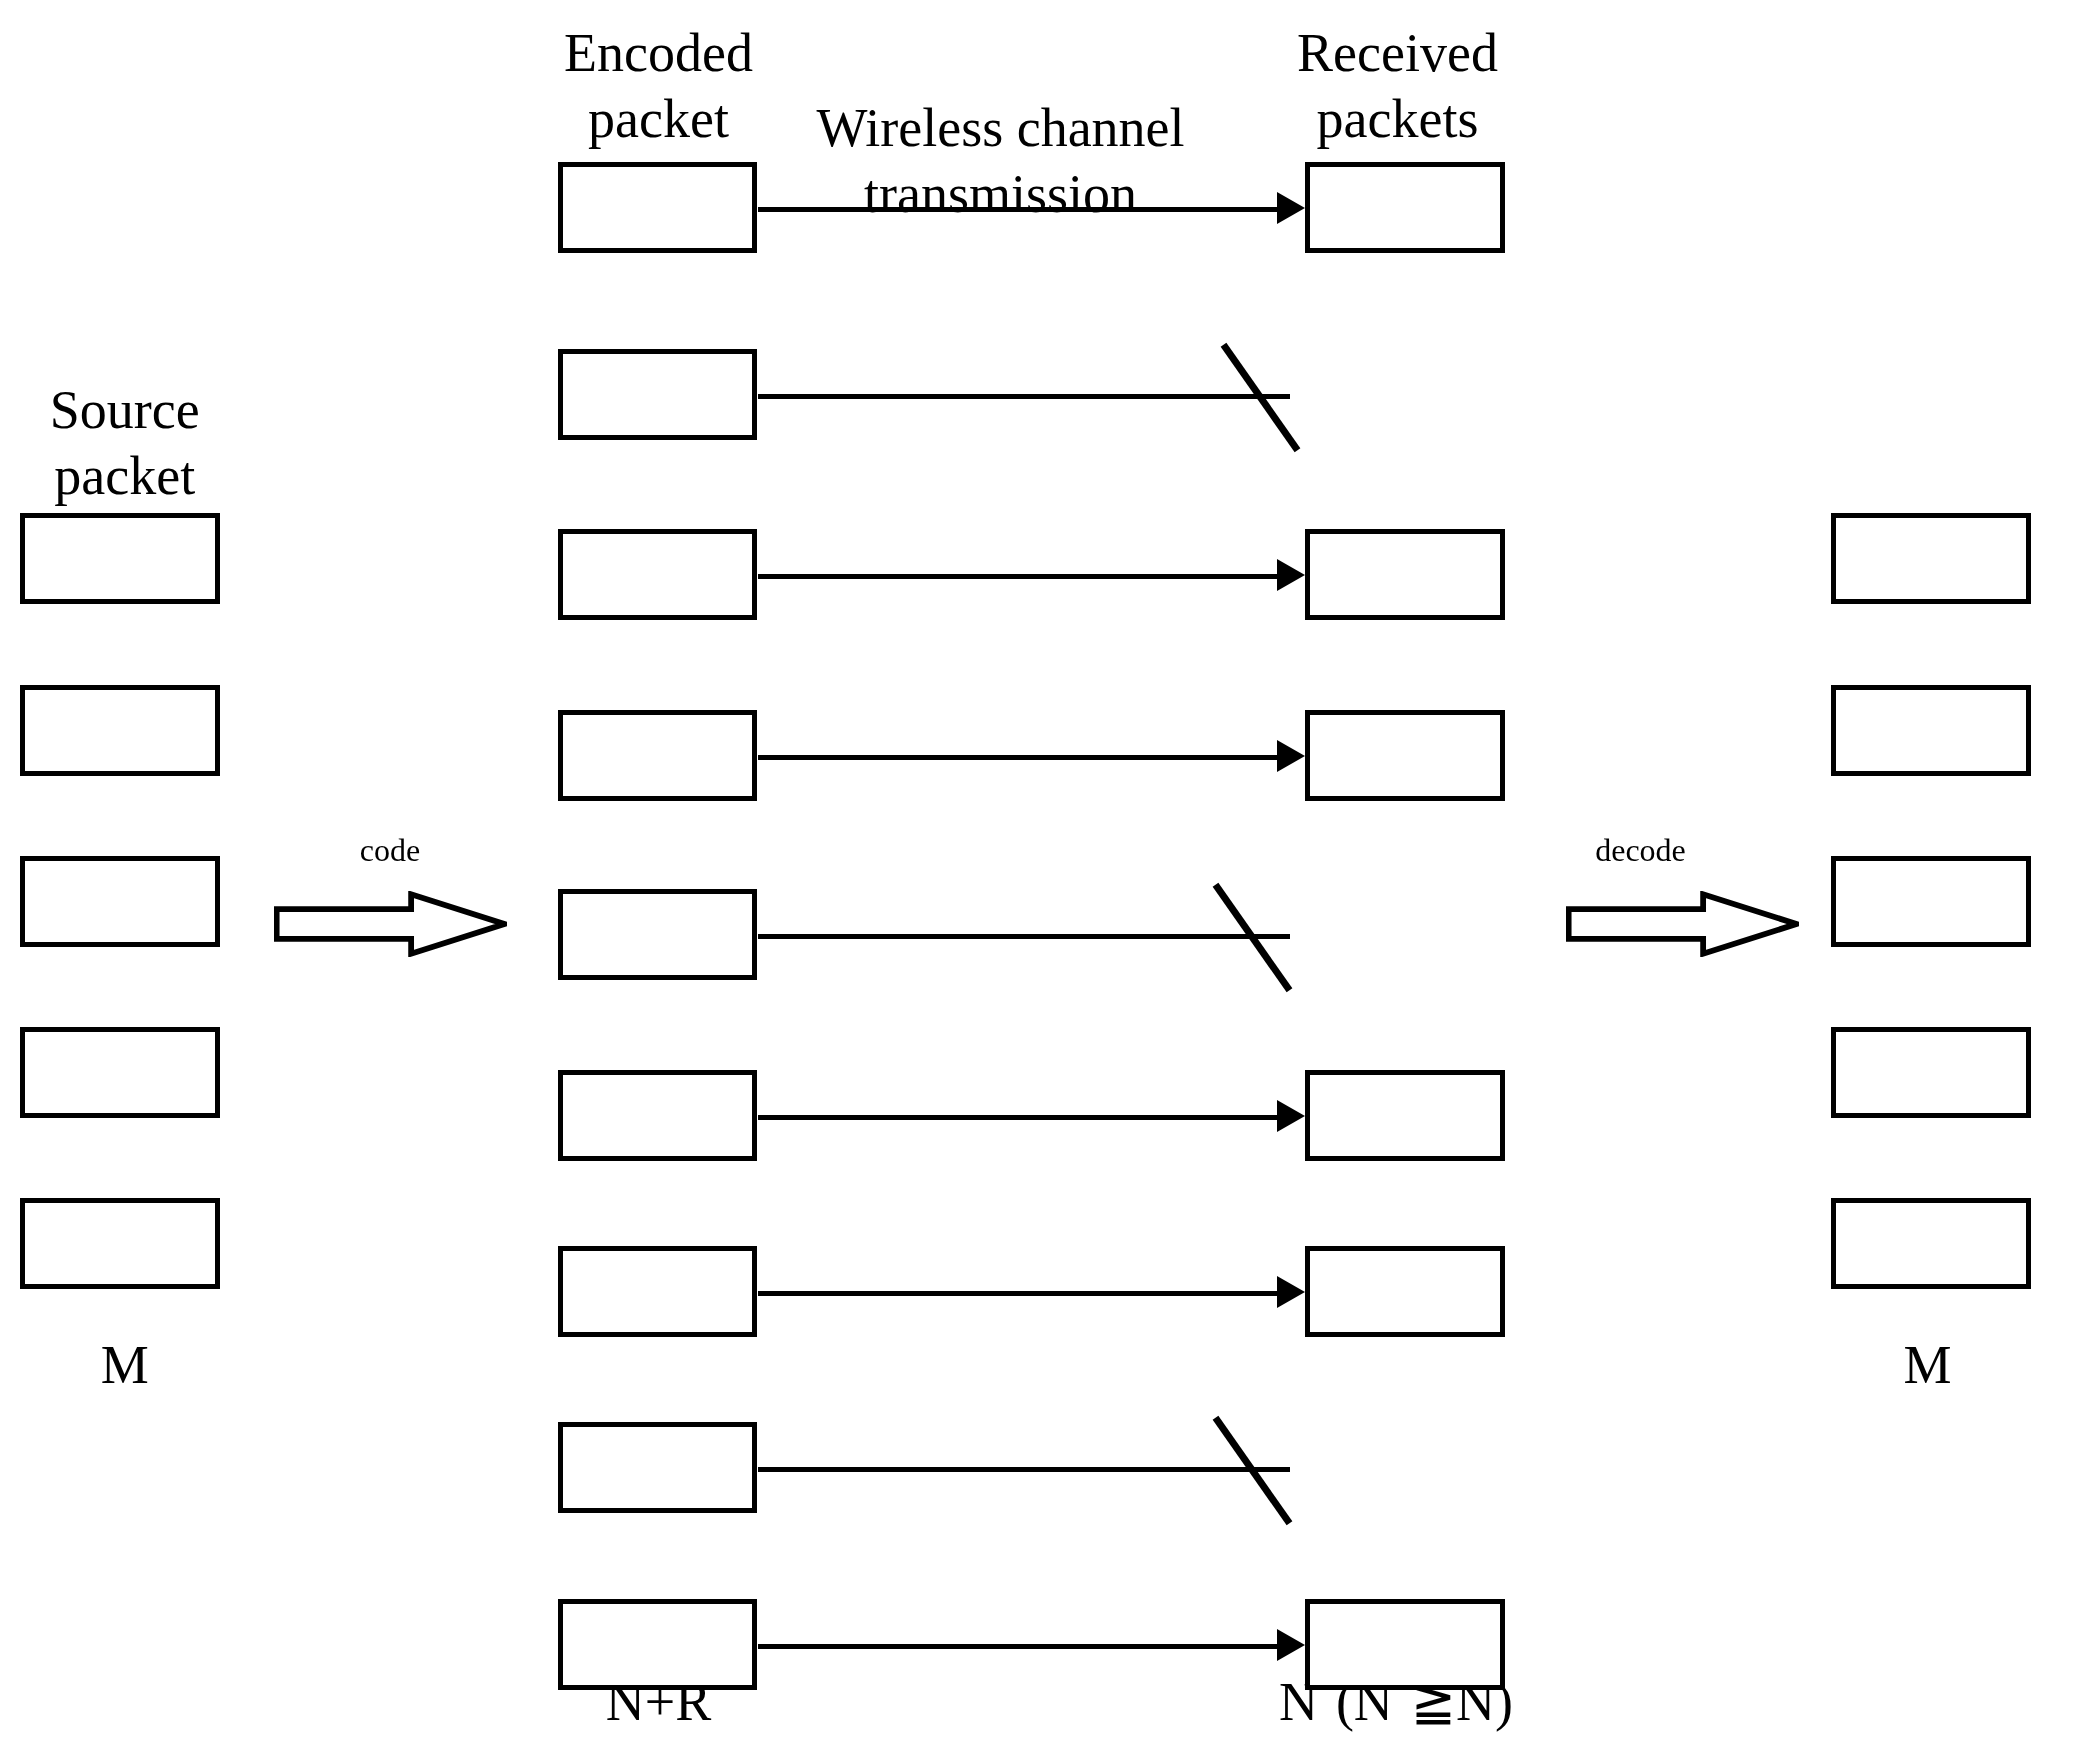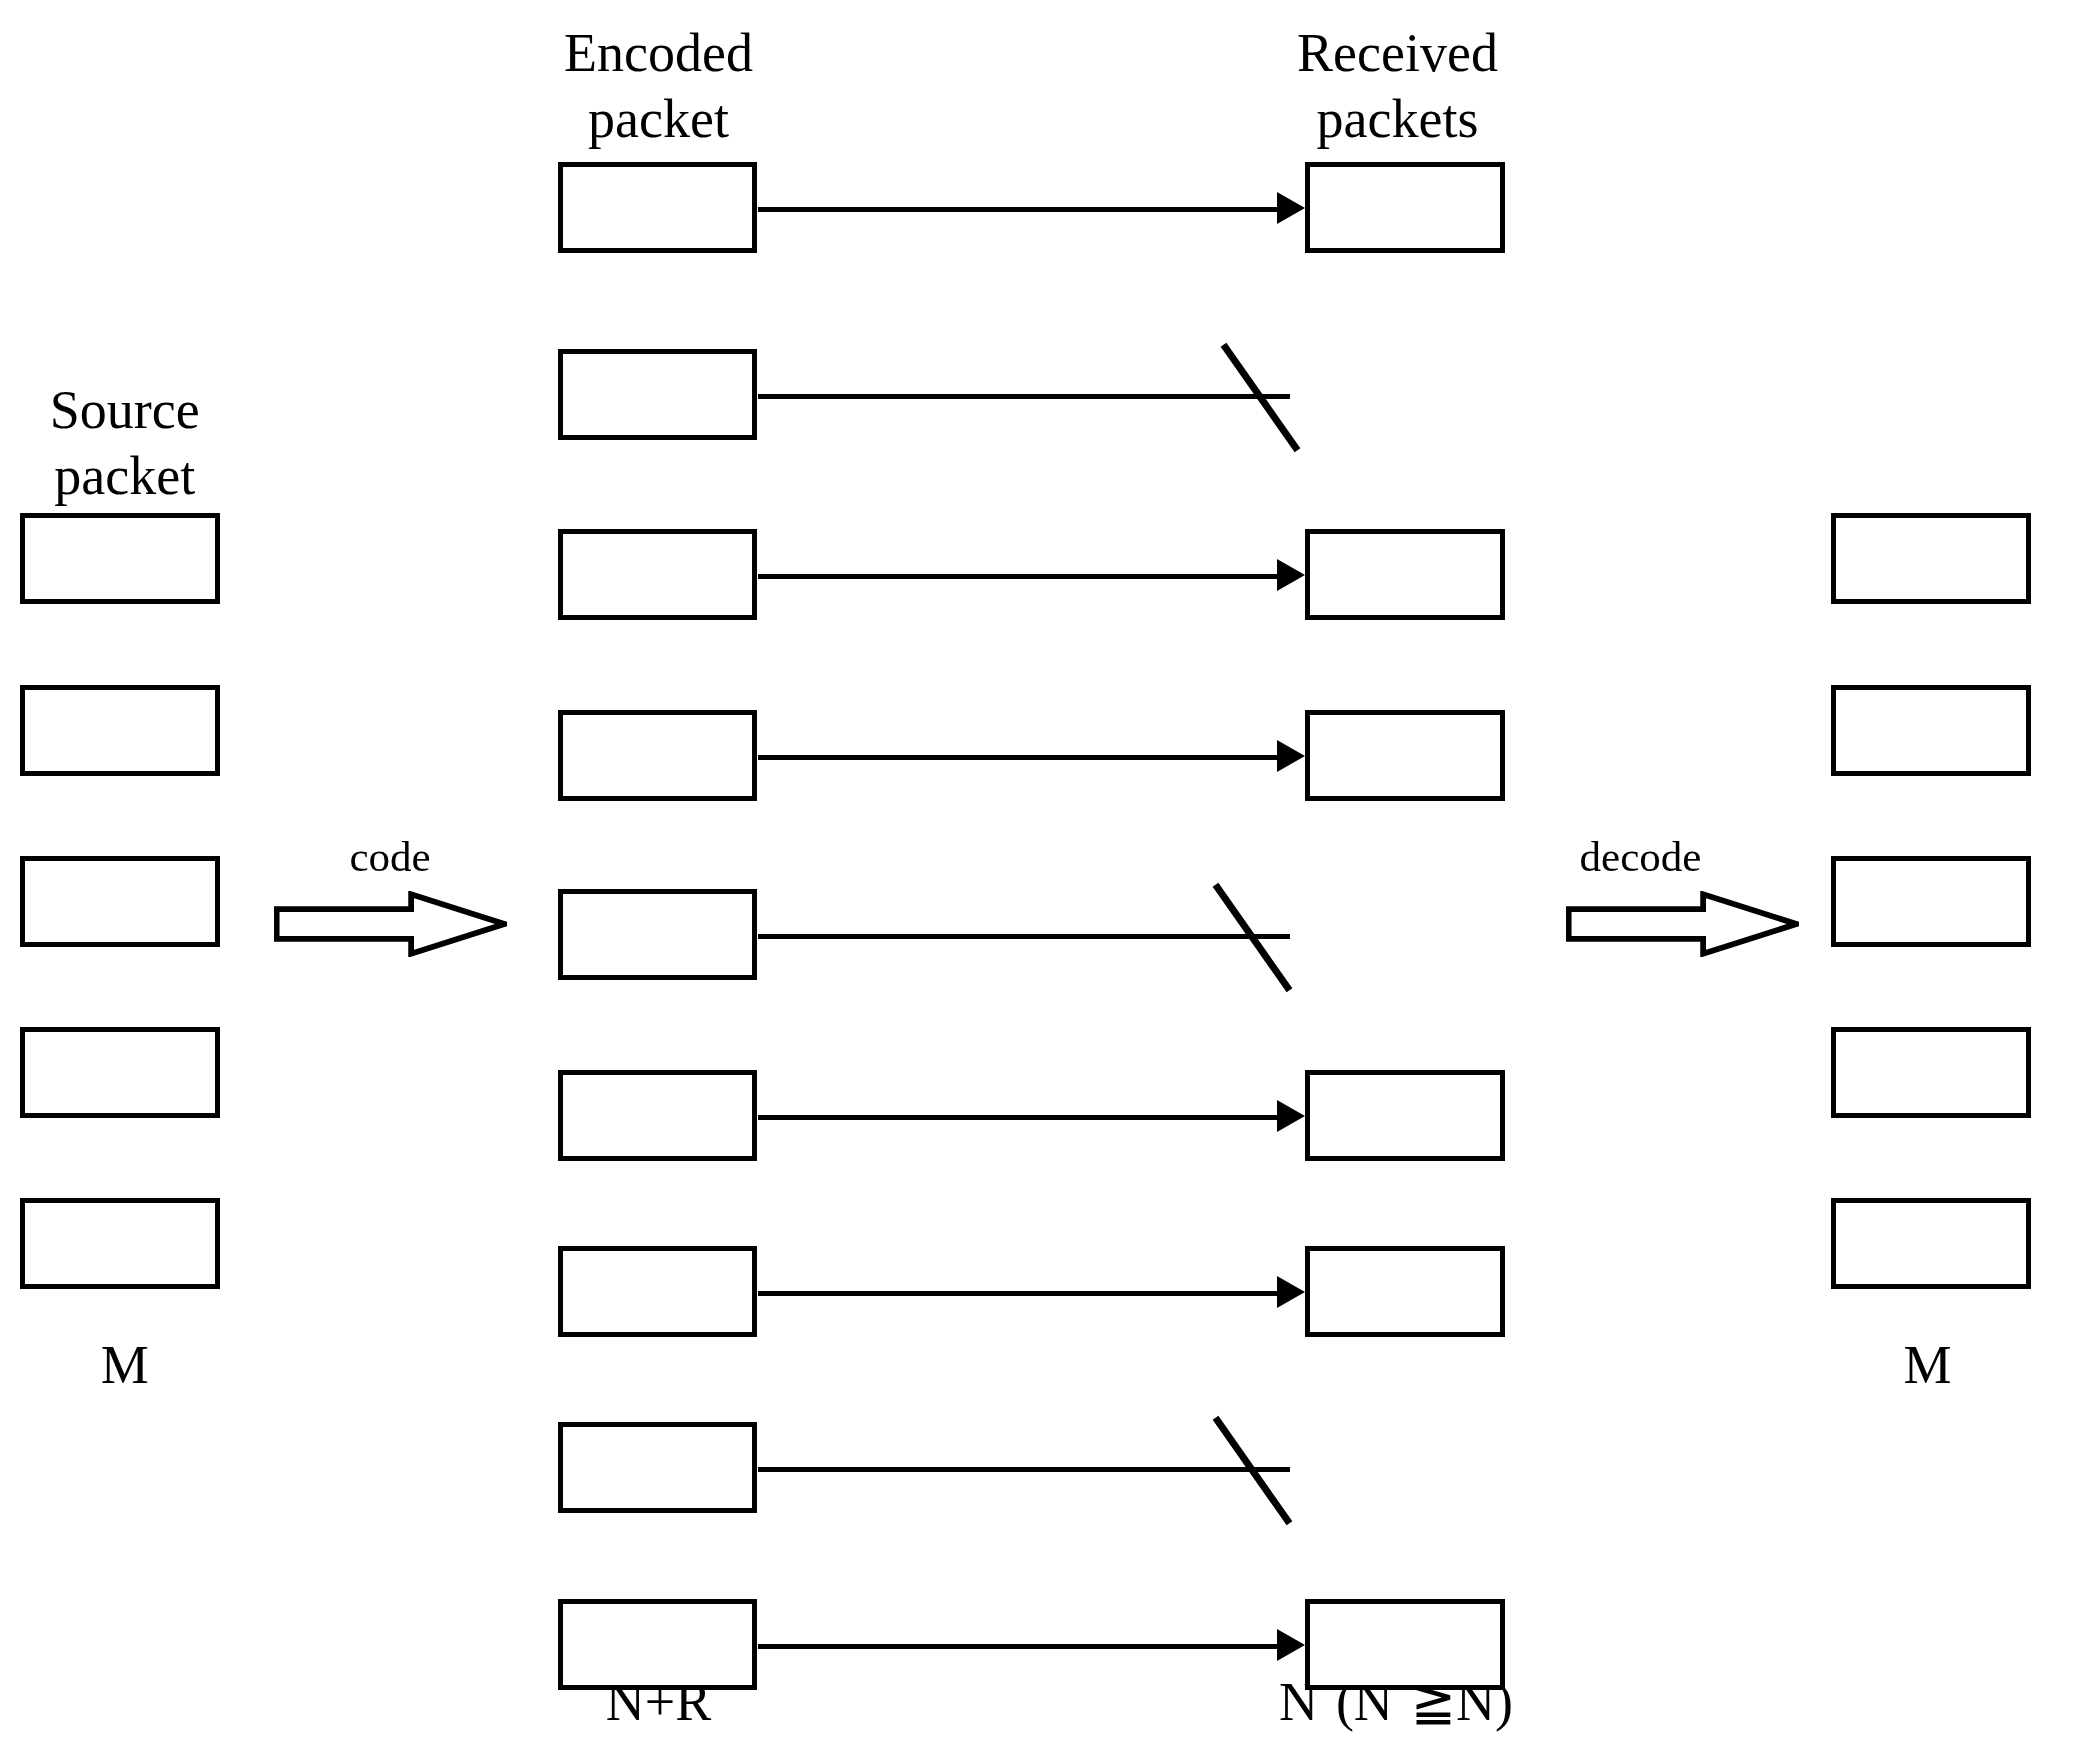--- a/index.html
+++ b/index.html
@@ -19,21 +19,21 @@
     background:#fff;
   }
   .lbl{
     position:absolute;
     text-align:center;
     line-height:1.22;
     color:#000;
     white-space:pre-line;
     font-size:54px;
   }
-  .lbl.small{font-size:43px;}
+  .lbl.small{font-size:32px;}
   .wire{
     position:absolute;
     height:0;
     border-top:5.8px solid #000;
   }
   .arrowhead{
     position:absolute;
     width:0;height:0;
     border-top:16px solid transparent;
     border-bottom:16px solid transparent;
@@ -52,20 +52,22 @@
 <body>
 
 <div id="stage">
 
   <div class="lbl" style="left:8.3px; top:378px; width:233px;">Source
 packet</div>
 
   <div class="lbl" style="left:540px; top:21px; width:237px;">Encoded
 packet</div>
 
+  <div class="lbl" style="left:793px; top:96px; width:415px;">Wireless channel
+transmission</div>
 
   <div class="lbl" style="left:1279px; top:21px; width:237px;">Received
 packets</div>
 
 
   <div class="lbl" style="left:8.3px; top:1333px; width:233px;">M</div>
 
   <div class="lbl" style="left:540px; top:1670px; width:237px;">N+R</div>
 
   <div class="lbl" style="left:1263px; top:1670px; width:266px;">N`(N`≧N)</div>

